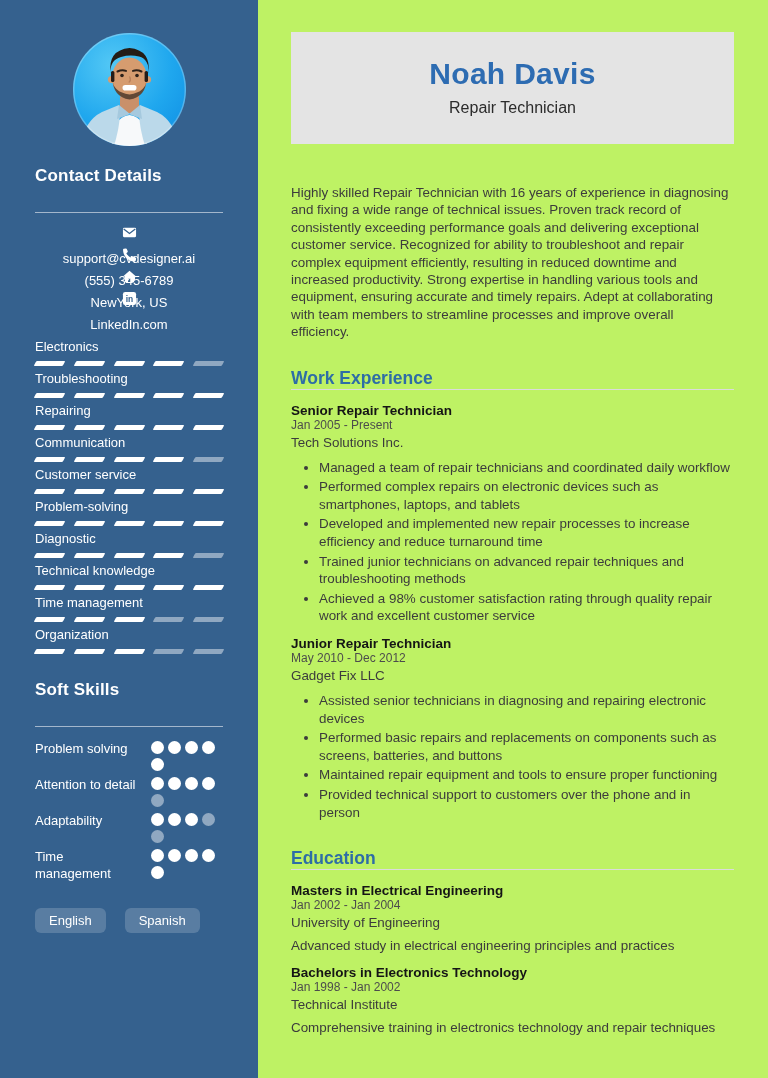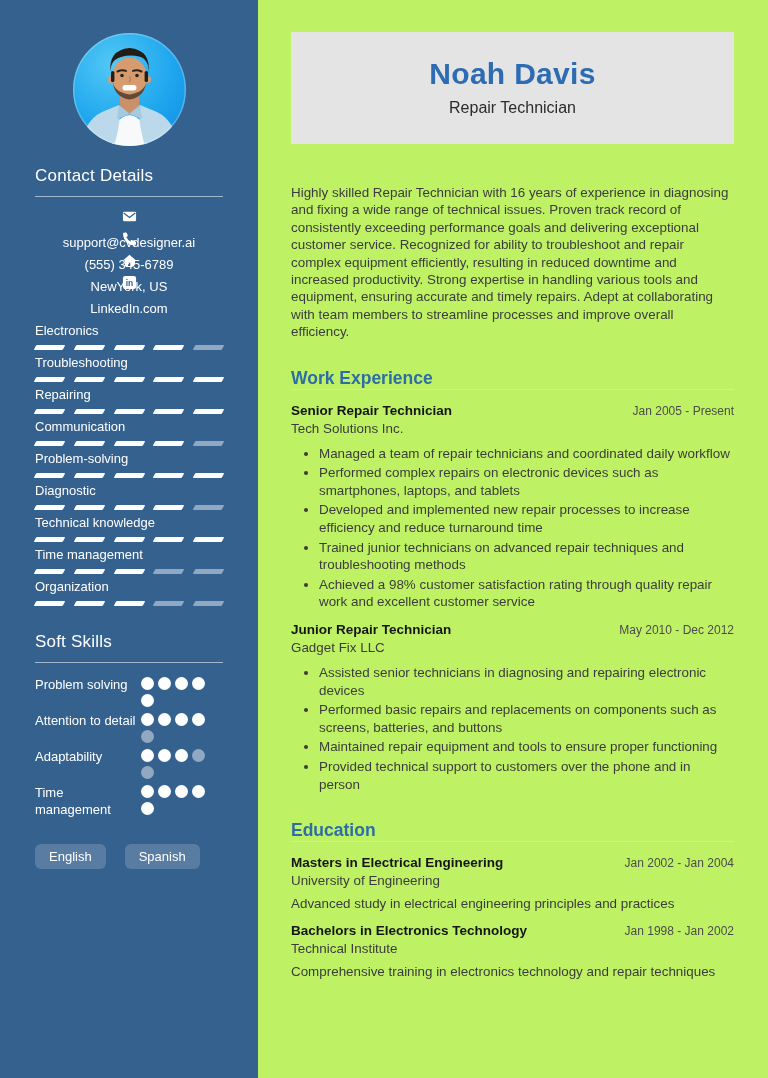--- a/index.html
+++ b/index.html
@@ -22,58 +22,58 @@
   }
   .page{display:flex;width:768px;height:1078px;}
 
   
   .sidebar{
     flex:0 0 258px;background:var(--sidebar-bg);color:#fff;
     padding:33px 35px 0 35px;
   }
   .avatar-wrap{width:113px;height:113px;margin:0 auto;border-radius:50%;}
   .sb-h2{
-    font-size:17px;font-weight:normal;letter-spacing:.2px;
-    padding-bottom:10px;border-bottom:1px solid var(--sb-divider);
+    font-size:17px;font-weight:bold;letter-spacing:.2px;
+    padding-bottom:26px;border-bottom:1px solid var(--sb-divider);
   }
   .sb-sec-contact .sb-h2{margin-top:20px;}
   .sb-sec{margin-top:26px;}
   .contact-list{list-style:none;margin-top:12px;}
   .contact-row{display:flex;align-items:center;gap:11px;height:22px;font-size:13px;flex-direction:column;}
   .ci{width:15px;height:15px;flex:0 0 15px;display:inline-flex;}
   .ci svg{width:15px;height:15px;}
   .skill-list{margin-top:24px;}
   .skill{margin-bottom:5px;}
   .skill-label{font-size:13px;line-height:16px;}
   .skill-bar{display:flex;justify-content:space-between;margin-top:6px;height:5px;}
   .seg{width:29px;height:5px;background:var(--dim);transform:skewX(-28deg);border-radius:1px;}
   .seg.on{background:#fff;}
   .soft-list{margin-top:13px;}
-  .soft{display:flex;justify-content:flex-start;align-items:flex-start;margin-bottom:5px;}
+  .soft{display:flex;justify-content:space-between;align-items:flex-start;margin-bottom:5px;}
   .soft-label{width:106px;font-size:13px;line-height:17px;}
   .dots{width:72px;display:flex;flex-wrap:wrap;gap:4px 4px;padding-top:1px;}
   .dot{width:13px;height:13px;border-radius:50%;background:var(--dim);}
   .dot.on{background:#fff;}
   .pills{display:flex;gap:19px;margin-top:14px;}
   .pill{
     background:var(--pill-bg);color:#fff;font-size:13px;
     padding:5px 14px;border-radius:6px;display:inline-block;
   }
 
   
   .main{flex:1;background:#bef264;padding:32px 34px 0 33px;}
   .name-box{background:var(--header-bg);text-align:center;padding:25px 12px 27px;}
   .name-box h1{font-size:30px;font-weight:bold;color:var(--name-blue);letter-spacing:.3px;}
   .role{font-size:16px;color:#2B2B2B;margin-top:8px;text-align:center;}
   .summary{margin-top:40px;font-size:13.4px;line-height:17.4px;color:var(--body-text);}
   .m-heading{
     margin:27px 0 13px;font-size:17.5px;font-weight:bold;color:var(--accent-blue);
     border-bottom:1px solid var(--divider);
   }
-  .row{display:flex;justify-content:space-between;align-items:baseline;}
+  .row{display:flex;justify-content:space-between;align-items:baseline;flex-direction:column;}
   .row h3{font-size:13.5px;font-weight:bold;color:#151515;}
   .date{font-size:12px;color:var(--date-text);white-space:nowrap;}
   .company{font-size:13.4px;color:var(--body-text);margin-top:3px;}
   .bullets{margin:9px 0 11px;padding-left:28px;}
   .bullets li{font-size:13.4px;line-height:17.6px;color:var(--body-text);margin-bottom:2px;}
   .edu{margin-bottom:4px;}
   .edu-desc{font-size:13.4px;color:var(--body-text);margin:8px 0 12px;}
 </style>
 </head>
 <body>
@@ -214,20 +214,30 @@
             <div class="skill-label">Communication</div>
             <div class="skill-bar">
               <span class="seg on"></span>
               <span class="seg on"></span>
               <span class="seg on"></span>
               <span class="seg on"></span>
               <span class="seg"></span>
             </div>
           </div>
 
+          <div class="skill">
+            <div class="skill-label">Customer service</div>
+            <div class="skill-bar">
+              <span class="seg on"></span>
+              <span class="seg on"></span>
+              <span class="seg on"></span>
+              <span class="seg on"></span>
+              <span class="seg on"></span>
+            </div>
+          </div>
 
           <div class="skill">
             <div class="skill-label">Problem-solving</div>
             <div class="skill-bar">
               <span class="seg on"></span>
               <span class="seg on"></span>
               <span class="seg on"></span>
               <span class="seg on"></span>
               <span class="seg on"></span>
             </div>

